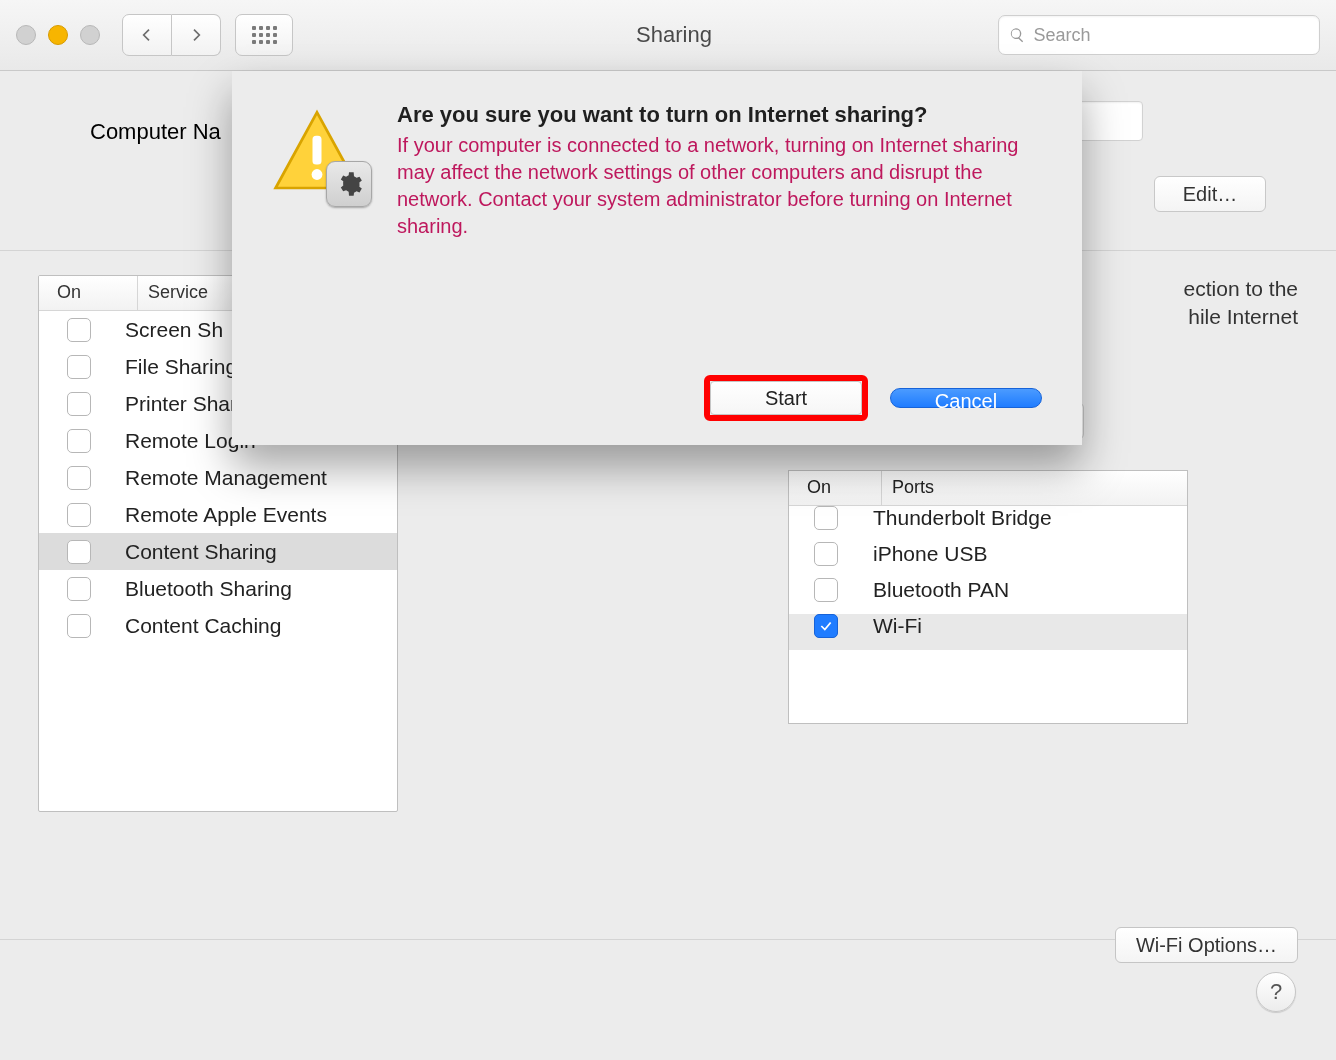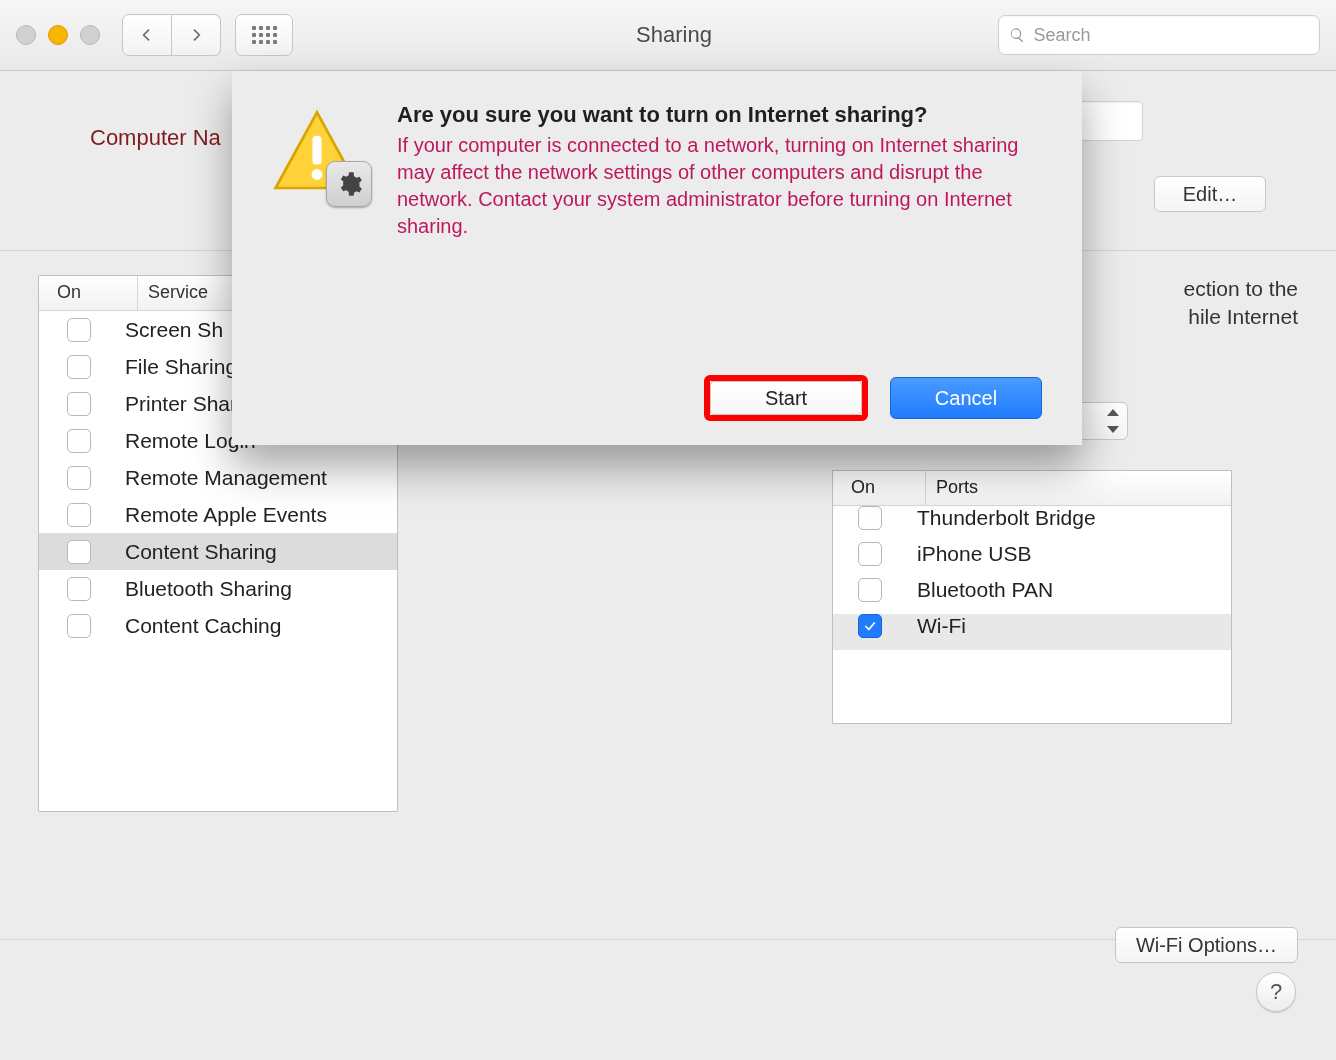--- a/index.html
+++ b/index.html
@@ -20,27 +20,27 @@
   .grid-icon{display:grid;grid-template-columns:repeat(4,4px);grid-auto-rows:4px;gap:3px;}
   .grid-icon span{background:#7a7a7a;width:4px;height:4px;border-radius:1px;}
   .wtitle{position:absolute;left:12px;right:0;text-align:center;font-size:22px;color:#4a4a4a;pointer-events:none;}
   .searchbox{margin-left:auto;width:300px;height:38px;background:#fff;border:1px solid #cfcfcf;border-radius:7px;display:flex;align-items:center;padding:0 10px;box-shadow:inset 0 1px 2px rgba(0,0,0,.05);}
   .searchbox svg{width:18px;height:18px;fill:#9a9a9a;margin-right:6px;}
   .searchbox input{border:none;outline:none;font-size:18px;color:#555;background:transparent;width:100%;}
   .searchbox input::placeholder{color:#9a9a9a;}
   
   .body{position:relative;}
   .top-area{height:180px;padding:30px 50px 0 90px;display:flex;align-items:flex-start;}
-  .cn-label{font-size:22px;color:#7f1d1d;margin-top:24px;}
+  .cn-label{font-size:22px;color:#000000;margin-top:18px;}
   .cn-field{margin-left:20px;flex:1;height:38px;background:#fff;border:1px solid #d2d2d2;border-radius:4px;box-shadow:inset 0 1px 2px rgba(0,0,0,.06);max-width:900px;}
   .edit-btn{width:112px;height:36px;background:linear-gradient(#fff,#f4f4f4);border:1px solid #c8c8c8;border-radius:6px;font-size:20px;color:#333;}
   .edit-wrap{position:absolute;right:70px;top:105px;}
   
   .panel{position:absolute;left:0;right:0;top:250px;bottom:120px;border-top:1px solid #d4d4d4;border-bottom:1px solid #d4d4d4;background:#ececec;padding:24px 38px;}
-  .columns{display:flex;height:100%;gap:64px;}
+  .columns{display:flex;height:100%;gap:20px;}
   
   .svc{width:358px;height:535px;background:#fff;border:1px solid #bfbfbf;border-radius:2px;overflow:hidden;}
   .svc-header{display:flex;height:34px;background:linear-gradient(#fff,#f2f2f2);border-bottom:1px solid #d6d6d6;font-size:18px;color:#333;}
   .svc-header .col-on{width:80px;padding:6px 0 0 18px;border-right:1px solid #d6d6d6;}
   .svc-header .col-sv{flex:1;padding:6px 0 0 10px;}
   .svc-row{display:flex;align-items:center;height:37px;font-size:21px;color:#222;}
   .svc-row .cbwrap{width:80px;display:flex;justify-content:center;}
   .svc-row .lbl{flex:1;padding-left:6px;white-space:nowrap;}
   .svc-row.sel{background:#dcdcdc;}
   .cb{width:22px;height:22px;border:1px solid #b7b7b7;border-radius:5px;background:#fff;display:inline-flex;align-items:center;justify-content:center;}
@@ -72,21 +72,21 @@
   .warn{width:105px;flex:none;position:relative;margin-right:20px;margin-top:6px;}
   .warn svg.tri{width:90px;height:90px;}
   .gearbadge{position:absolute;left:54px;top:54px;width:44px;height:44px;border-radius:9px;background:linear-gradient(#e9e9e9,#cfcfcf);border:1px solid #a7a7a7;display:flex;align-items:center;justify-content:center;box-shadow:0 1px 2px rgba(0,0,0,.3);}
   .gearbadge svg{width:28px;height:28px;fill:#444;}
   .sheet-text{flex:1;}
   .sheet-title{font-size:22px;font-weight:700;color:#1f1f1f;line-height:1.3;}
   .sheet-msg{margin-top:2px;font-size:20px;color:#be185d;line-height:1.35;}
   .sheet-btns{position:absolute;right:40px;bottom:24px;display:flex;gap:22px;align-items:center;}
   .startwrap{border:6px solid #ff0000;border-radius:6px;padding:0;}
   .btn-start{width:152px;height:34px;background:linear-gradient(#fff,#f6f6f6);border:1px solid #c5c5c5;border-radius:4px;font-size:20px;color:#222;}
-  .btn-cancel{width:152px;height:42px;background:linear-gradient(#4b9bff,#1f7cff);border:1px solid #1763d8;border-radius:6px;font-size:20px;color:#fff;}
+  .btn-cancel{width:152px;height:20px;background:linear-gradient(#4b9bff,#1f7cff);border:1px solid #1763d8;border-radius:16px;font-size:20px;color:#fff;}
 </style>
 </head>
 <body>
 
 <div class="window">
 
   <div class="titlebar">
     <div class="traffic">
       <div class="tl close"></div>
       <div class="tl min"></div>

